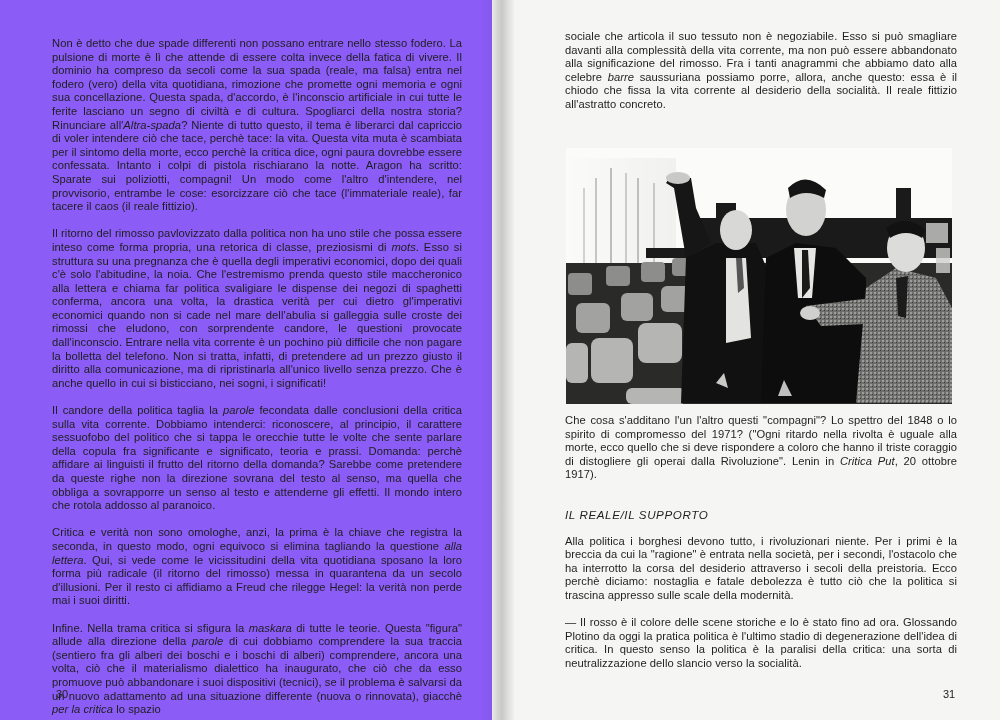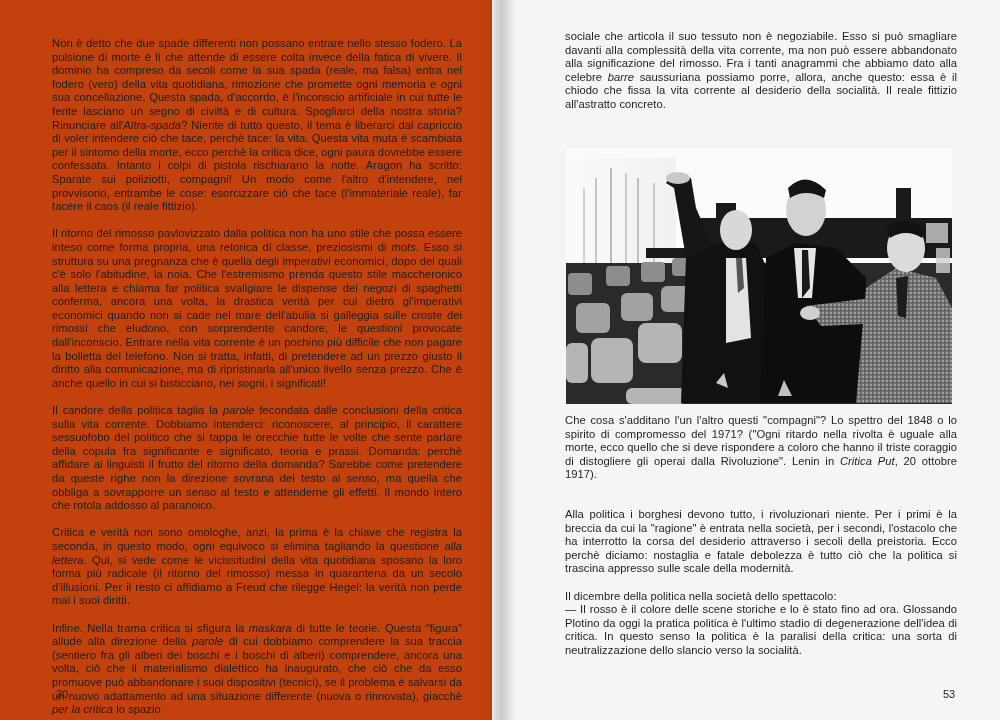--- a/index.html
+++ b/index.html
@@ -5,21 +5,21 @@
   html, body { margin: 0; padding: 0; }
   body {
     width: 1000px; height: 720px; overflow: hidden;
     background: #f3f3f1;
     font-family: "Liberation Sans", sans-serif;
     color: #1e1e1e;
     position: relative;
   }
   .spread { position: absolute; inset: 0; }
   .page {
-    position: absolute; top: 0; height: 720px; background: #c2410c;
+    position: absolute; top: 0; height: 720px; background: #8b5cf6;
   }
   .page-left { left: 0; width: 492px; }
   .page-right { left: 514px; width: 486px; background: #f5f5f3; }
   .gutter {
     position: absolute; left: 492px; top: 0; width: 22px; height: 720px;
     background: linear-gradient(to right, #e9e9e7 0%, #d4d4d2 25%, #c9c9c7 45%, #dcdcda 70%, #f0f0ee 100%);
   }
   .gutter-shadow {
     position: absolute; left: 480px; top: 0; width: 12px; height: 720px;
     background: linear-gradient(to right, rgba(0,0,0,0) 0%, rgba(0,0,0,0.04) 100%);
@@ -160,20 +160,20 @@
         <rect x="370" y="100" width="14" height="25"></rect>
       </g>
     </svg>
   </div>
 
   <div class="text-block right-caption">
     <p><span>Che cosa s'additano l'un l'altro questi "compagni"? Lo spettro del 1848 o lo spirito di compromesso del 1971? ("Ogni ritardo nella rivolta è uguale alla morte, ecco quello che si deve rispondere a coloro che hanno il triste coraggio di distogliere gli operai dalla Rivoluzione". Lenin in </span><em>Critica Put</em><span>, 20 ottobre 1917).</span></p>
   </div>
 
   <div class="text-block right-bottom">
+    <div class="heading">IL REALE/IL SUPPORTO</div>
     <p><span>Alla politica i borghesi devono tutto, i rivoluzionari niente. Per i primi è la breccia da cui la "ragione" è entrata nella società, per i secondi, l'ostacolo che ha interrotto la corsa del desiderio attraverso i secoli della preistoria. Ecco perchè diciamo: nostaglia e fatale debolezza è tutto ciò che la politica si trascina appresso sulle scale della modernità.</span></p>
-    <p class="tight" style="text-align:left;">Il dicembre della politica nella società dello spettacolo:</p>
     <p>— Il rosso è il colore delle scene storiche e lo è stato fino ad ora. Glossando Plotino da oggi la pratica politica è l'ultimo stadio di degenerazione dell'idea di critica. In questo senso la politica è la paralisi della critica: una sorta di neutralizzazione dello slancio verso la socialità.</p>
   </div>
 
-  <div class="page-number pn-right">53</div>
+  <div class="page-number pn-right">31</div>
 
 </div>
 
 </body></html>

